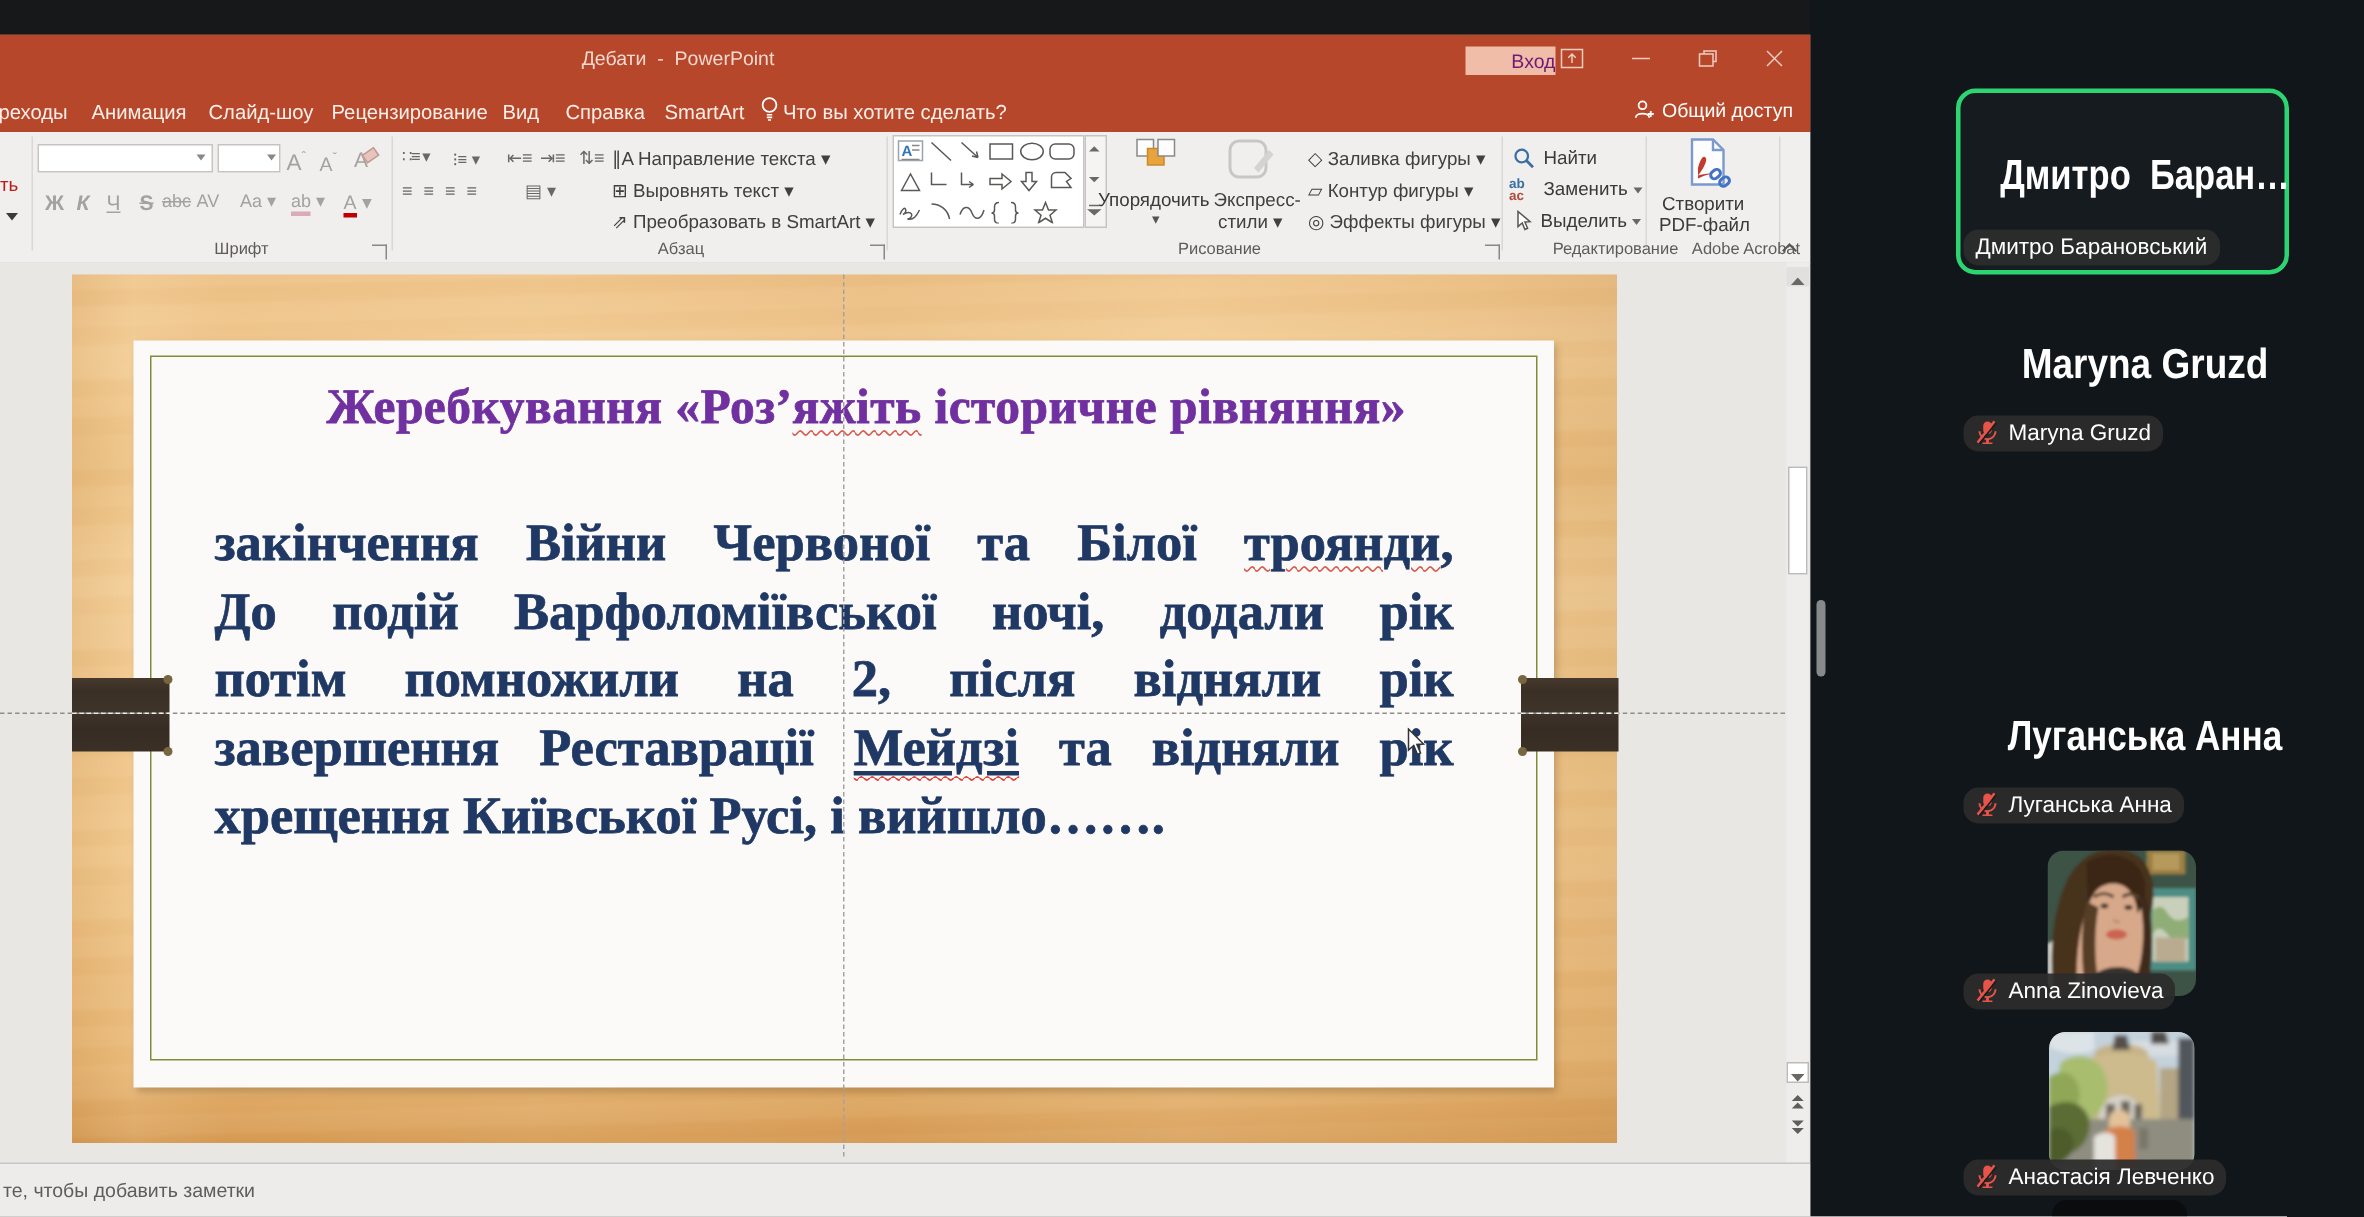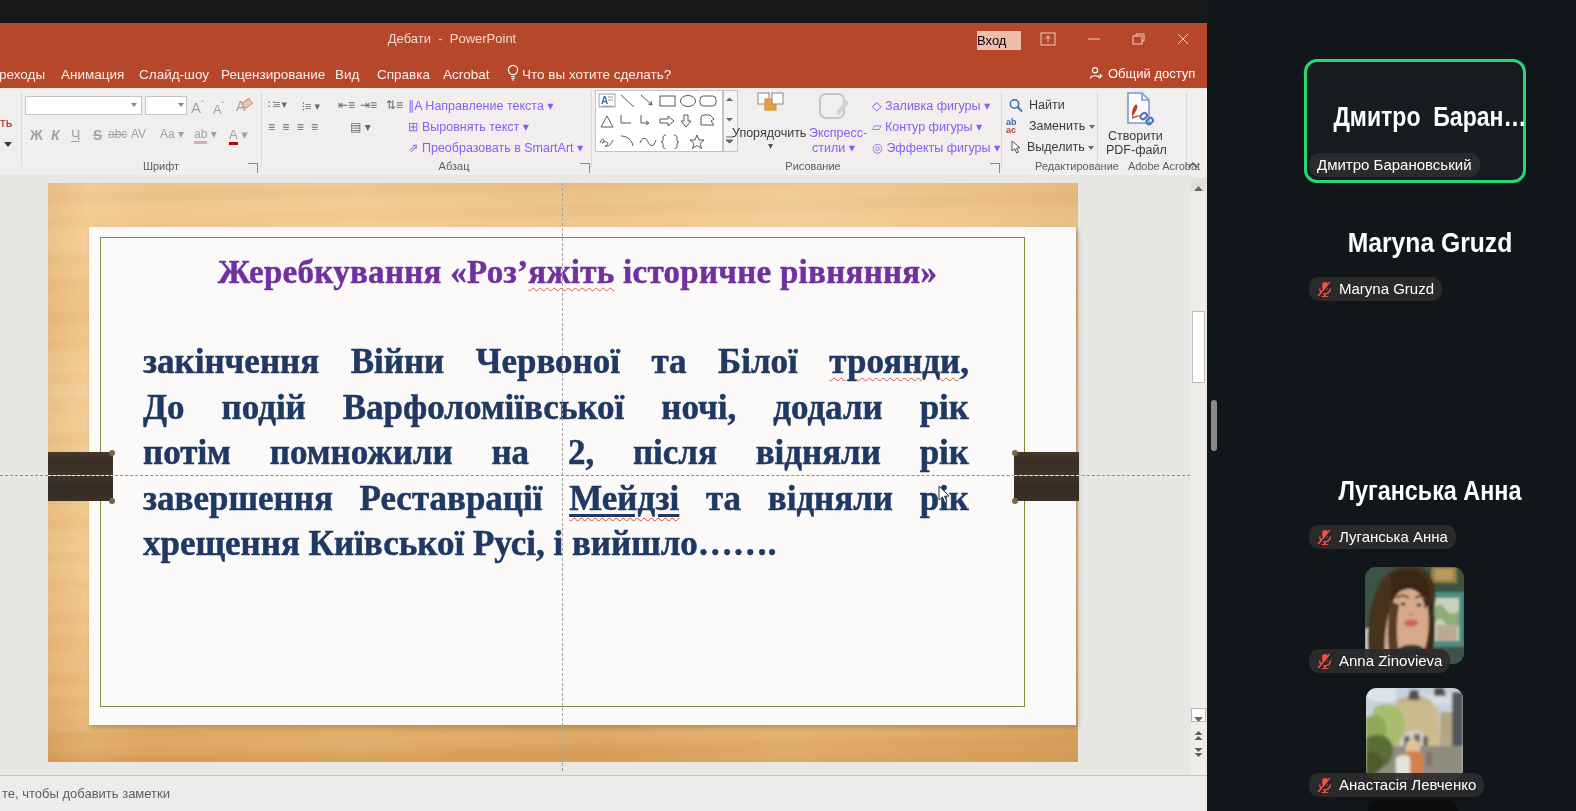--- a/index.html
+++ b/index.html
@@ -3,44 +3,44 @@
 <meta charset="utf-8">
 <style>
   html,body{margin:0;padding:0;}
   .stage{position:relative;width:1576px;height:811px;background:#121619;overflow:hidden;
          font-family:"Liberation Sans", sans-serif;}
   .abs{position:absolute;}
   
   .ppt{position:absolute;left:0;top:23px;width:1207px;height:788px;background:#f1efed;}
   .titlebar{position:absolute;left:0;top:0;width:1207px;height:65px;background:#b7472a;color:#fff;}
   .apptitle{position:absolute;left:352px;top:8px;width:200px;text-align:center;font-size:13px;color:#f3d9d0;}
-  .vhod{position:absolute;left:977px;top:8px;width:44px;height:19px;background:#efbda8;color:#000000;
-        font-size:13px;text-align:left;line-height:19px;}
+  .vhod{position:absolute;left:977px;top:8px;width:60px;height:19px;background:#efbda8;color:#701a75;
+        font-size:13px;text-align:right;line-height:19px;}
   .wicon{position:absolute;top:9px;width:16px;height:14px;color:#f0cdc2;}
   .tabs{position:absolute;left:0;top:40px;width:1207px;height:25px;font-size:13.5px;color:#fcefe9;}
   .tab{position:absolute;top:4px;white-space:nowrap;}
   .share{position:absolute;top:3px;left:1093px;color:#fff;font-size:13px;}
   
   .ribbon{position:absolute;left:0;top:65px;width:1207px;height:87px;background:#f1efed;border-bottom:1px solid #d4d2d0;}
   .rlabel{position:absolute;top:72px;font-size:11px;color:#5e5c5a;transform:translateX(-50%);white-space:nowrap;margin-left:28px;}
   .rsep{position:absolute;top:3px;height:76px;width:1px;background:#dad8d6;}
   .combo{position:absolute;background:#fff;border:1px solid #c6c4c2;}
   .caret{display:inline-block;width:0;height:0;border-left:3px solid transparent;border-right:3px solid transparent;border-top:4px solid #6a6866;vertical-align:middle;}
-  .gtxt{position:absolute;font-size:12.5px;color:#8b5cf6;white-space:nowrap;}
+  .gtxt{position:absolute;font-size:12.5px;color:#404040;white-space:nowrap;}
   .btxt{position:absolute;font-size:12.5px;color:#3b3a39;white-space:nowrap;}
   .ficon{position:absolute;font-size:14px;color:#a4a2a0;}
   .launch{position:absolute;width:9px;height:9px;border-left:1px solid #8a8886;border-bottom:1px solid #8a8886;transform:rotate(180deg);}
   
   .editor{position:absolute;left:0;top:152px;width:1207px;height:636px;background:#e9e7e4;}
   .slide{position:absolute;left:48px;top:8px;width:1030px;height:579px;
      background:
        repeating-linear-gradient(178.5deg, rgba(255,249,230,0.06) 0px 9px, rgba(185,125,55,0.022) 12px 20px, rgba(255,246,220,0.045) 23px 34px, rgba(175,115,48,0.02) 37px 46px, rgba(255,250,232,0.04) 49px 60px),
        linear-gradient(90deg, rgba(165,105,40,0.10) 0%, rgba(255,240,205,0.10) 4%, rgba(165,105,40,0.02) 10%, rgba(255,242,210,0.08) 30%, rgba(165,105,40,0.05) 52%, rgba(255,244,212,0.10) 72%, rgba(165,105,40,0.06) 92%, rgba(150,95,35,0.12) 100%),
        linear-gradient(180deg,#eec287 0%,#f2cb92 9%,#ecbf80 22%,#f2cc94 36%,#eec285 52%,#f0c68a 66%,#ebbc7c 80%,#e7b572 91%,#dda45f 97%,#d69b54 100%);}
-  .paper{position:absolute;left:41px;top:44px;width:947px;height:498px;background:#fbfaf8;box-shadow:2px 3px 5px rgba(110,80,40,0.35);padding-left:40px;}
+  .paper{position:absolute;left:41px;top:44px;width:947px;height:498px;background:#fbfaf8;box-shadow:2px 3px 5px rgba(110,80,40,0.35);}
   .oliv{position:absolute;left:11px;top:10px;width:923px;height:468px;border:1px solid #7f8d38;}
   .ttl{position:absolute;left:35px;top:27px;width:907px;text-align:center;
        font-family:"Liberation Serif",serif;font-weight:bold;font-size:33px;letter-spacing:0.3px;color:#7030a0;-webkit-text-stroke:0.5px #7030a0;}
   .body{position:absolute;left:54px;top:112px;width:826px;
         font-family:"Liberation Serif",serif;font-weight:bold;font-size:35px;color:#1f3864;-webkit-text-stroke:0.5px #1f3864;}
   .bl{height:45.5px;line-height:45.5px;white-space:nowrap;}
   .blj{height:45.5px;line-height:45.5px;text-align:justify;text-align-last:justify;white-space:normal;}
   .strap{position:absolute;width:65px;height:49px;background:linear-gradient(180deg,#46382c 0%,#3a2f25 18%,#3f342a 45%,#362c23 70%,#3b3026 100%);}
   .knob{position:absolute;width:6px;height:6px;border-radius:50%;background:#77663f;}
   .hguide{position:absolute;left:0;top:300px;width:1190px;border-top:1px dashed #8f8d8a;}
@@ -82,21 +82,21 @@
       <svg class="wicon" style="left:1175px" viewBox="0 0 16 14">
           <path d="M3 2 L13 12 M13 2 L3 12" stroke="#f0cdc2"></path>
         </svg>
       <div class="tabs">
         <div class="tab" style="left:-1px">реходы</div>
         <div class="tab" style="left:61px">Анимация</div>
         <div class="tab" style="left:139px">Слайд-шоу</div>
         <div class="tab" style="left:221px">Рецензирование</div>
         <div class="tab" style="left:335px">Вид</div>
         <div class="tab" style="left:377px">Справка</div>
-        <div class="tab" style="left:443px">Acrobat</div>
+        <div class="tab" style="left:443px">SmartArt</div>
         <div class="tab" style="left:506px;top:1px"><svg width="14" height="17" viewBox="0 0 14 17">
               <circle cx="7" cy="6" r="4.6" fill="none" stroke="#fff" stroke-width="1.2"></circle>
               <path d="M5.2 12.5 h3.6 M5.2 14.2 h3.6 M6 16 h2" stroke="#fff" stroke-width="1.1"></path>
             </svg></div>
         <div class="tab" style="left:522px">Что вы хотите сделать?</div>
         <div class="share" style="left:1089px"><svg width="15" height="14" viewBox="0 0 15 14" style="vertical-align:-2px;margin-right:4px">
               <circle cx="6" cy="4.2" r="2.6" fill="none" stroke="#fff" stroke-width="1.2"></circle>
               <path d="M1.5 12.5 C1.5 8.8 10.5 8.8 10.5 12.5" fill="none" stroke="#fff" stroke-width="1.2"></path>
               <path d="M11.5 8 v4 M9.5 10 h4" stroke="#fff" stroke-width="1.2"></path>
             </svg>Общий доступ</div>

